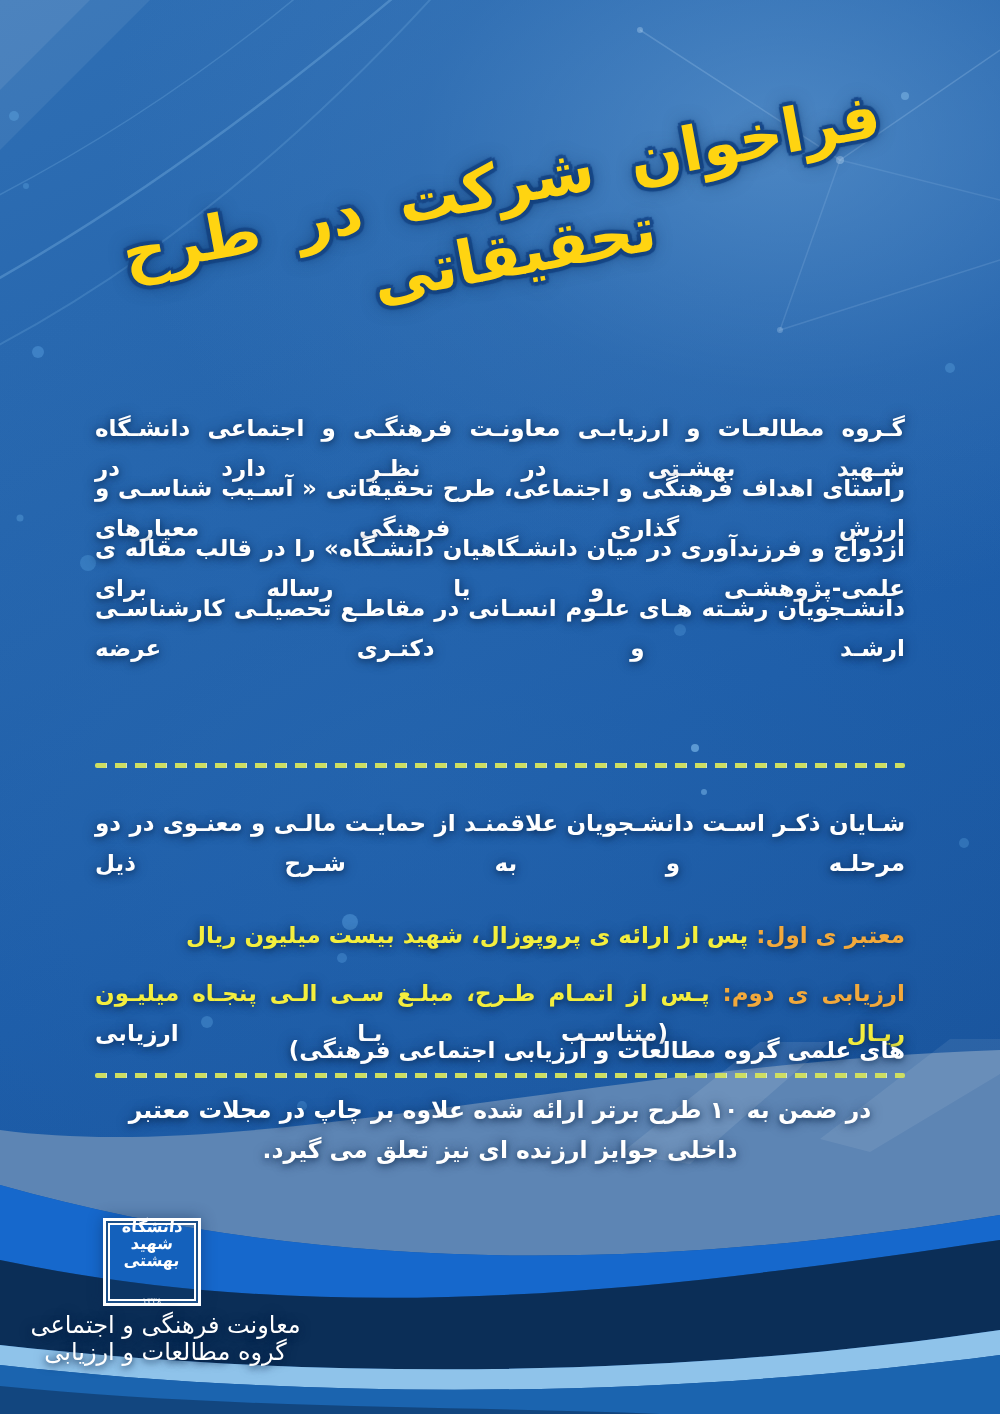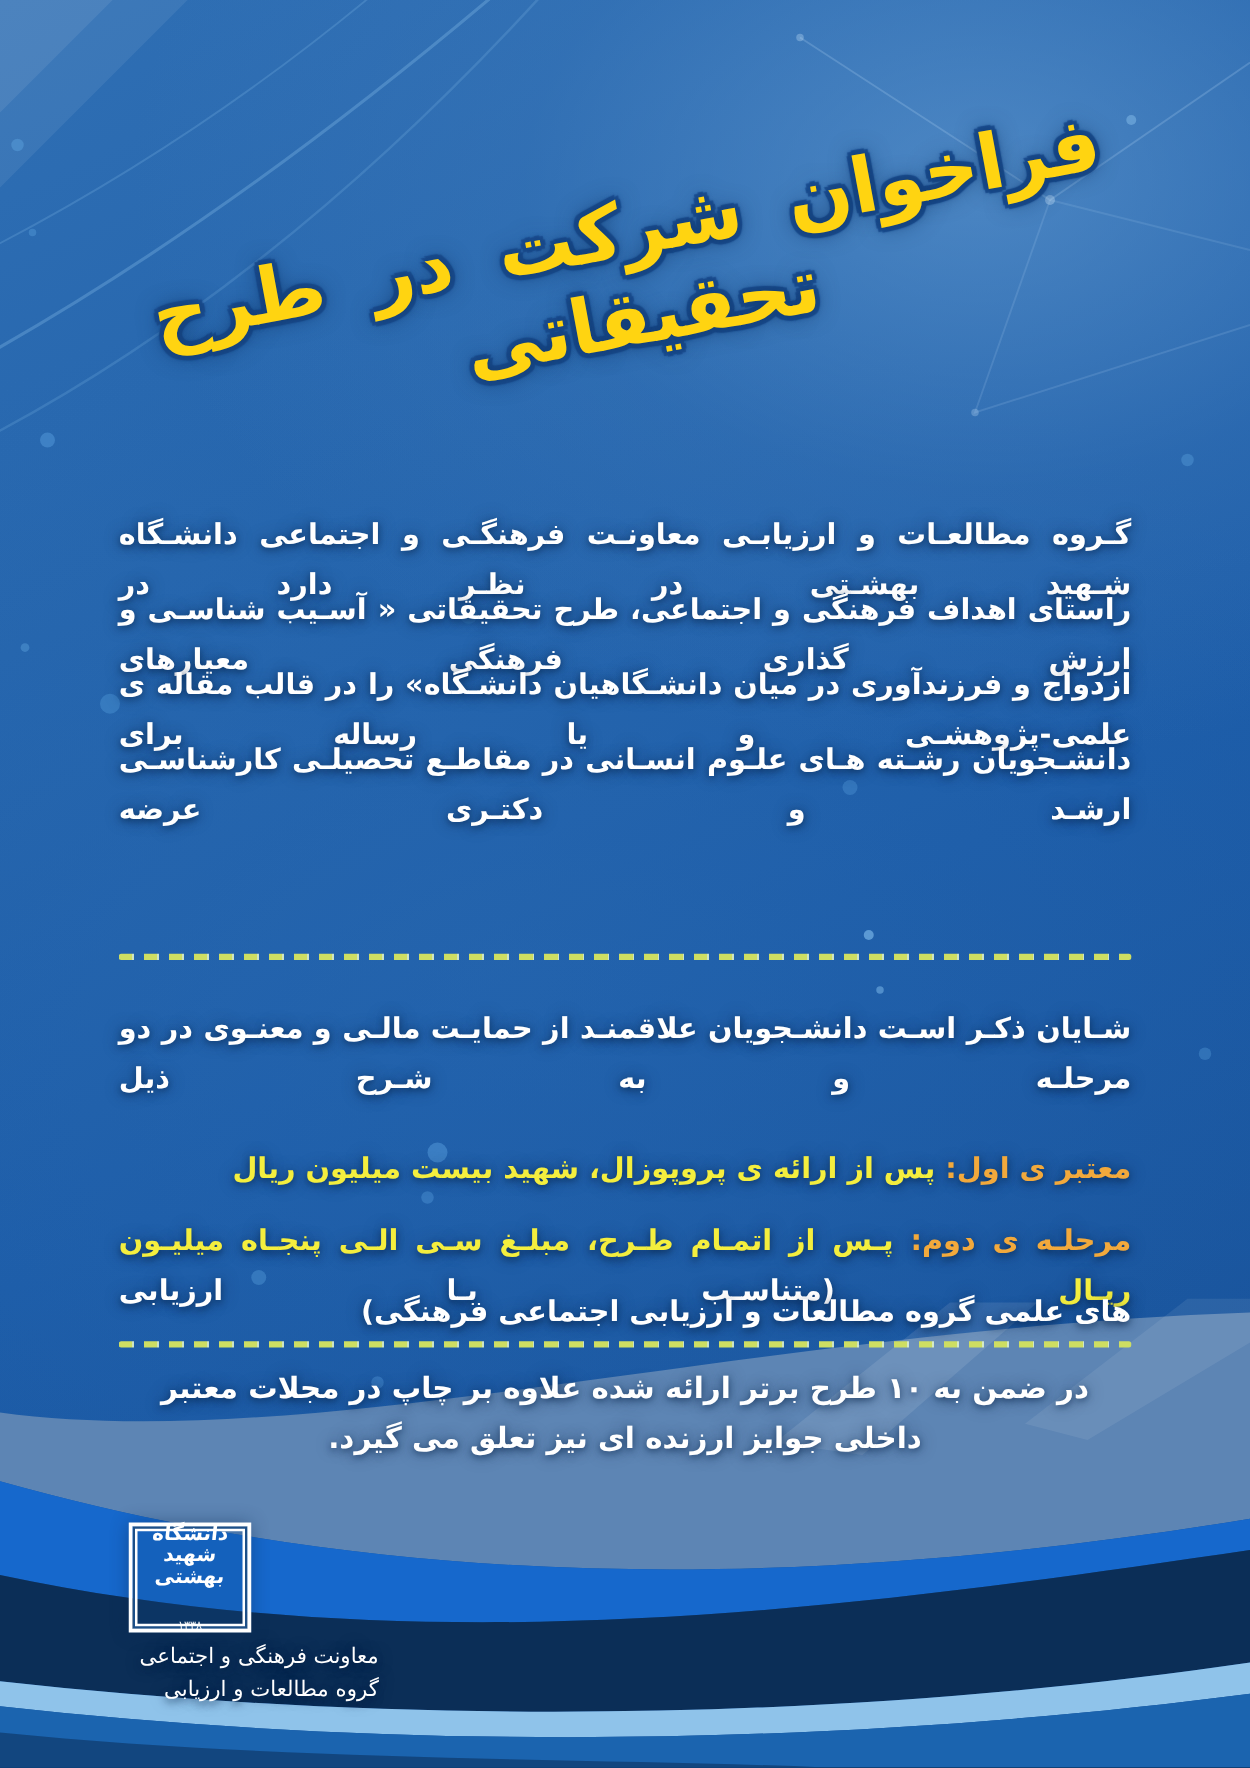--- a/index.html
+++ b/index.html
@@ -52,22 +52,22 @@
   .seal{
     position:absolute;left:103px;top:1218px;width:92px;height:82px;z-index:4;
     border:3px solid #fff;box-shadow:inset 0 0 0 2px rgba(16,70,130,.95), inset 0 0 0 4px #fff, 0 0 14px rgba(10,40,80,.45);
     background:rgba(17,74,138,.25);
     display:flex;flex-direction:column;align-items:center;justify-content:center;
     color:#fff;direction:rtl;text-align:center;
   }
   .seal .s-line{font-size:16px;font-weight:bold;line-height:17px;letter-spacing:-1px;transform:skewX(-6deg);}
   .seal .s-year{font-size:9px;line-height:11px;opacity:.95;margin-top:27px;}
   .seal-caption{
-    position:absolute;left:28px;top:1312px;width:275px;z-index:4;direction:rtl;
-    color:#fff;font-size:17px;line-height:27px;
+    position:absolute;left:28px;top:1312px;width:275px;z-index:4;text-align:center;direction:rtl;
+    color:#fff;font-size:24px;line-height:27px;
     text-shadow:0 2px 6px rgba(8,34,70,.75),0 0 12px rgba(8,34,70,.5);
   }
 </style>
 </head>
 <body>
 
 <div class="page">
 
   <svg class="decor" style="left:0;top:0;" width="480" height="460" viewBox="0 0 480 460">
     <polygon points="0,0 150,0 0,150" fill="rgba(255,255,255,0.07)"></polygon>
@@ -128,21 +128,21 @@
     <div class="dash" style="top:763px;"></div>
 
     <div class="line rtl just" style="top:803px;">شـایان ذکـر اسـت دانشـجویان علاقمنـد از حمایـت مالـی و معنـوی در دو مرحلـه و به شـرح ذیل</div>
 
     <div class="line rtl right" style="top:915px;">
       <span class="lbl">معتبر ی اول:</span>
       <span class="ylw">پس از ارائه ی پروپوزال، شهید بیست میلیون ریال</span>
     </div>
 
     <div class="line rtl just" style="top:973px;">
-      <span class="lbl">مرحلـه ی دوم:</span>
+      <span class="lbl">ارزیابی ی دوم:</span>
       <span class="ylw">پـس از اتمـام طـرح، مبلـغ سـی الـی پنجـاه میلیـون ریـال</span>
       <span>(متناسـب بـا ارزیابی</span>
     </div>
     <div class="line rtl right" style="top:1030px;">های علمی گروه مطالعات و ارزیابی اجتماعی فرهنگی)</div>
 
     <div class="dash" style="top:1073px;"></div>
 
     <div class="line rtl center footer-note" style="top:1090px;">در ضمن به ۱۰ طرح برتر ارائه شده علاوه بر چاپ در مجلات معتبر داخلی جوایز ارزنده ای نیز تعلق می گیرد.</div>
   </div>
 

